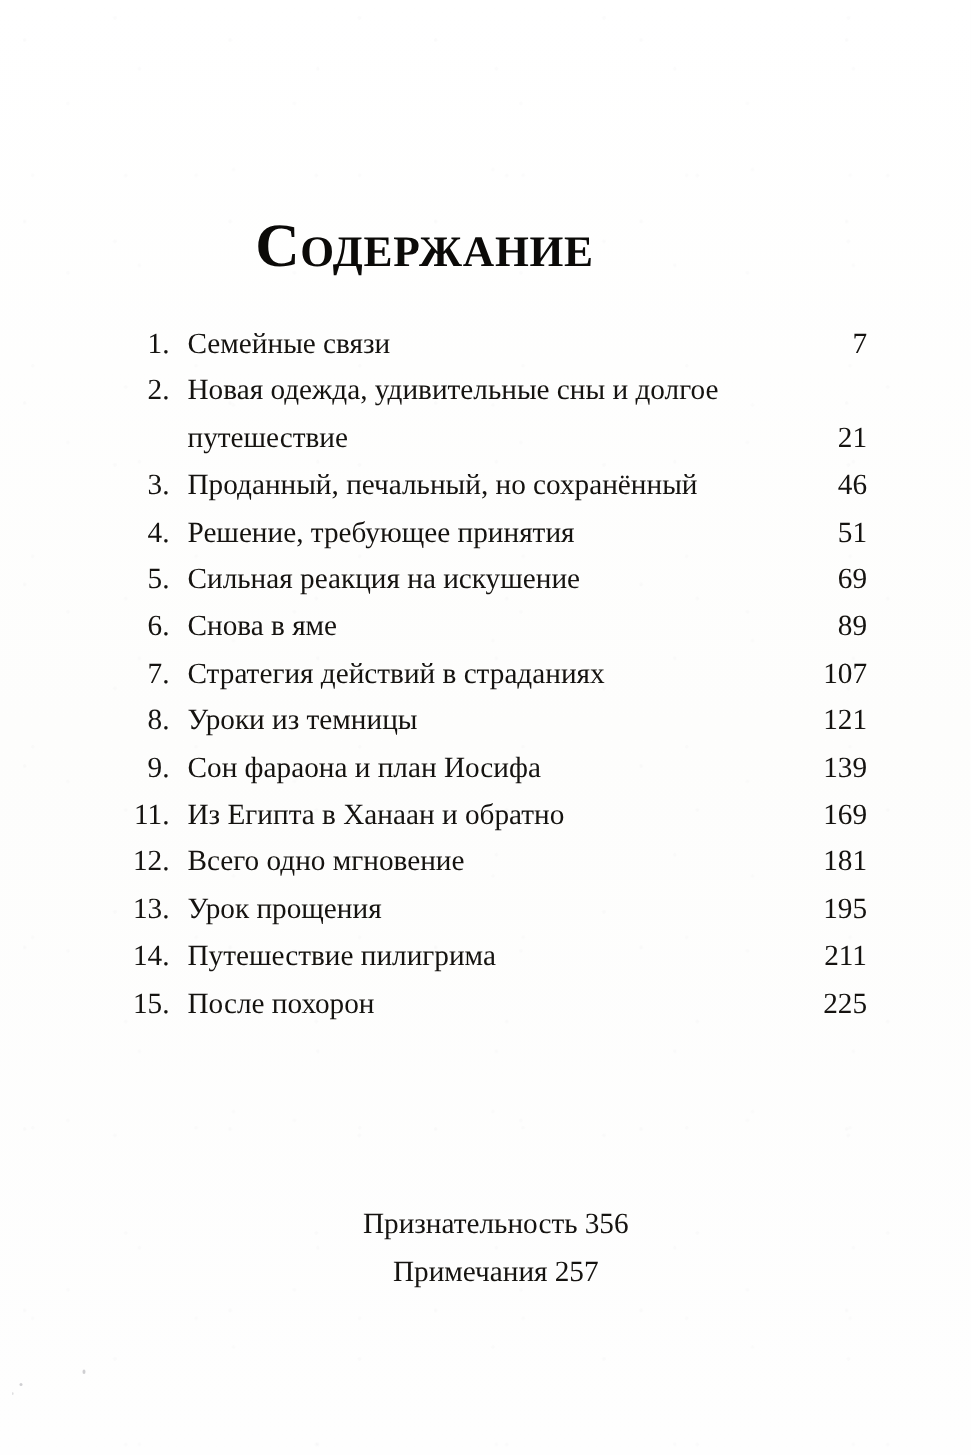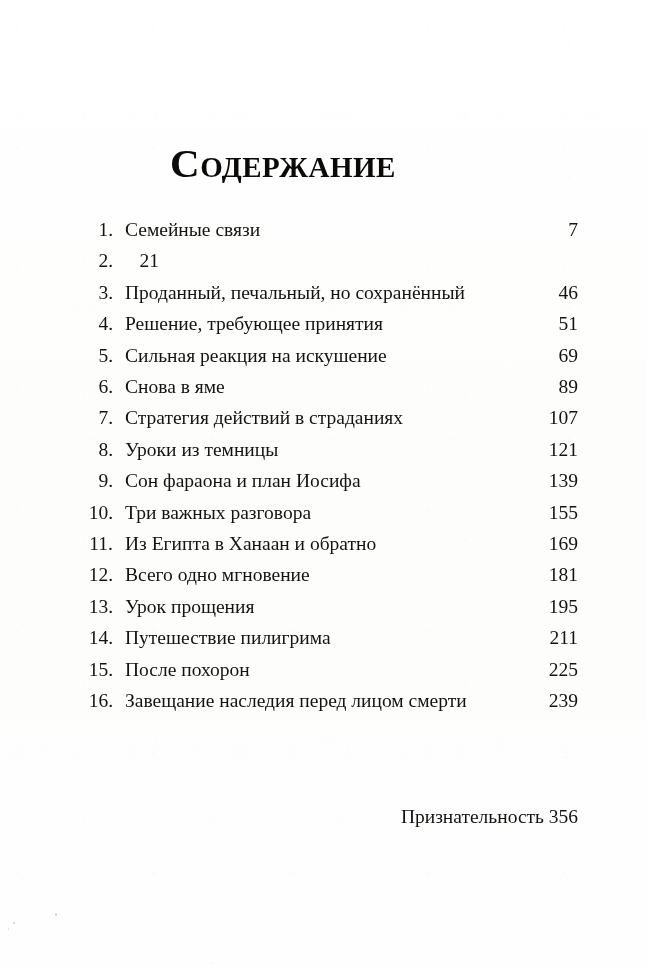--- a/index.html
+++ b/index.html
@@ -106,21 +106,21 @@
   
   .toc-backmatter {
     position: absolute;
     top: 801px;
     left: 83px;
     width: 495px;
   }
 
   .back-entry {
     display: flex;
-    justify-content: flex-end;
+    justify-content: center;
     align-items: baseline;
     font-size: 19.5px;
     line-height: 31.5px;
     color: #151310;
   }
 
   .back-title {
     flex: 0 1 auto;
   }
 
@@ -153,20 +153,21 @@
       <div class="toc-entry">
         <span class="entry-num">1.</span>
         <span class="entry-body">
           <span class="entry-title">Семейные связи</span>
           <span class="entry-page">7</span>
         </span>
       </div>
       <div class="toc-entry">
         <span class="entry-num">2.</span>
         <span class="entry-body">
+          <span class="entry-title wrapped">Новая одежда, удивительные сны и долгое путешествие</span>
           <span class="entry-page">21</span>
         </span>
       </div>
       <div class="toc-entry">
         <span class="entry-num">3.</span>
         <span class="entry-body">
           <span class="entry-title">Проданный, печальный, но сохранённый</span>
           <span class="entry-page">46</span>
         </span>
       </div>
@@ -206,27 +207,20 @@
         </span>
       </div>
       <div class="toc-entry">
         <span class="entry-num">9.</span>
         <span class="entry-body">
           <span class="entry-title">Сон фараона и план Иосифа</span>
           <span class="entry-page">139</span>
         </span>
       </div>
       <div class="toc-entry">
-        <span class="entry-num">10.</span>
-        <span class="entry-body">
-          <span class="entry-title">Три важных разговора</span>
-          <span class="entry-page">155</span>
-        </span>
-      </div>
-      <div class="toc-entry">
         <span class="entry-num">11.</span>
         <span class="entry-body">
           <span class="entry-title">Из Египта в Ханаан и обратно</span>
           <span class="entry-page">169</span>
         </span>
       </div>
       <div class="toc-entry">
         <span class="entry-num">12.</span>
         <span class="entry-body">
           <span class="entry-title">Всего одно мгновение</span>
@@ -245,35 +239,32 @@
         <span class="entry-body">
           <span class="entry-title">Путешествие пилигрима</span>
           <span class="entry-page">211</span>
         </span>
       </div>
       <div class="toc-entry">
         <span class="entry-num">15.</span>
         <span class="entry-body">
           <span class="entry-title">После похорон</span>
           <span class="entry-page">225</span>
-        </span>
-      </div>
-      <div class="toc-entry">
-        <span class="entry-num">16.</span>
-        <span class="entry-body">
-          <span class="entry-title">Завещание наследия перед лицом смерти</span>
-          <span class="entry-page">239</span>
         </span>
       </div>
     </div>
 
   <div class="toc-backmatter">
       <div class="back-entry">
         <span class="back-title">Признательность</span>
         <span class="back-page">356</span>
       </div>
+      <div class="back-entry">
+        <span class="back-title">Примечания</span>
+        <span class="back-page">257</span>
+      </div>
     </div>
 
   <span class="speck speck-a"></span>
   <span class="speck speck-b"></span>
   <span class="speck speck-c"></span>
 
 </div>
 
 </body></html>

